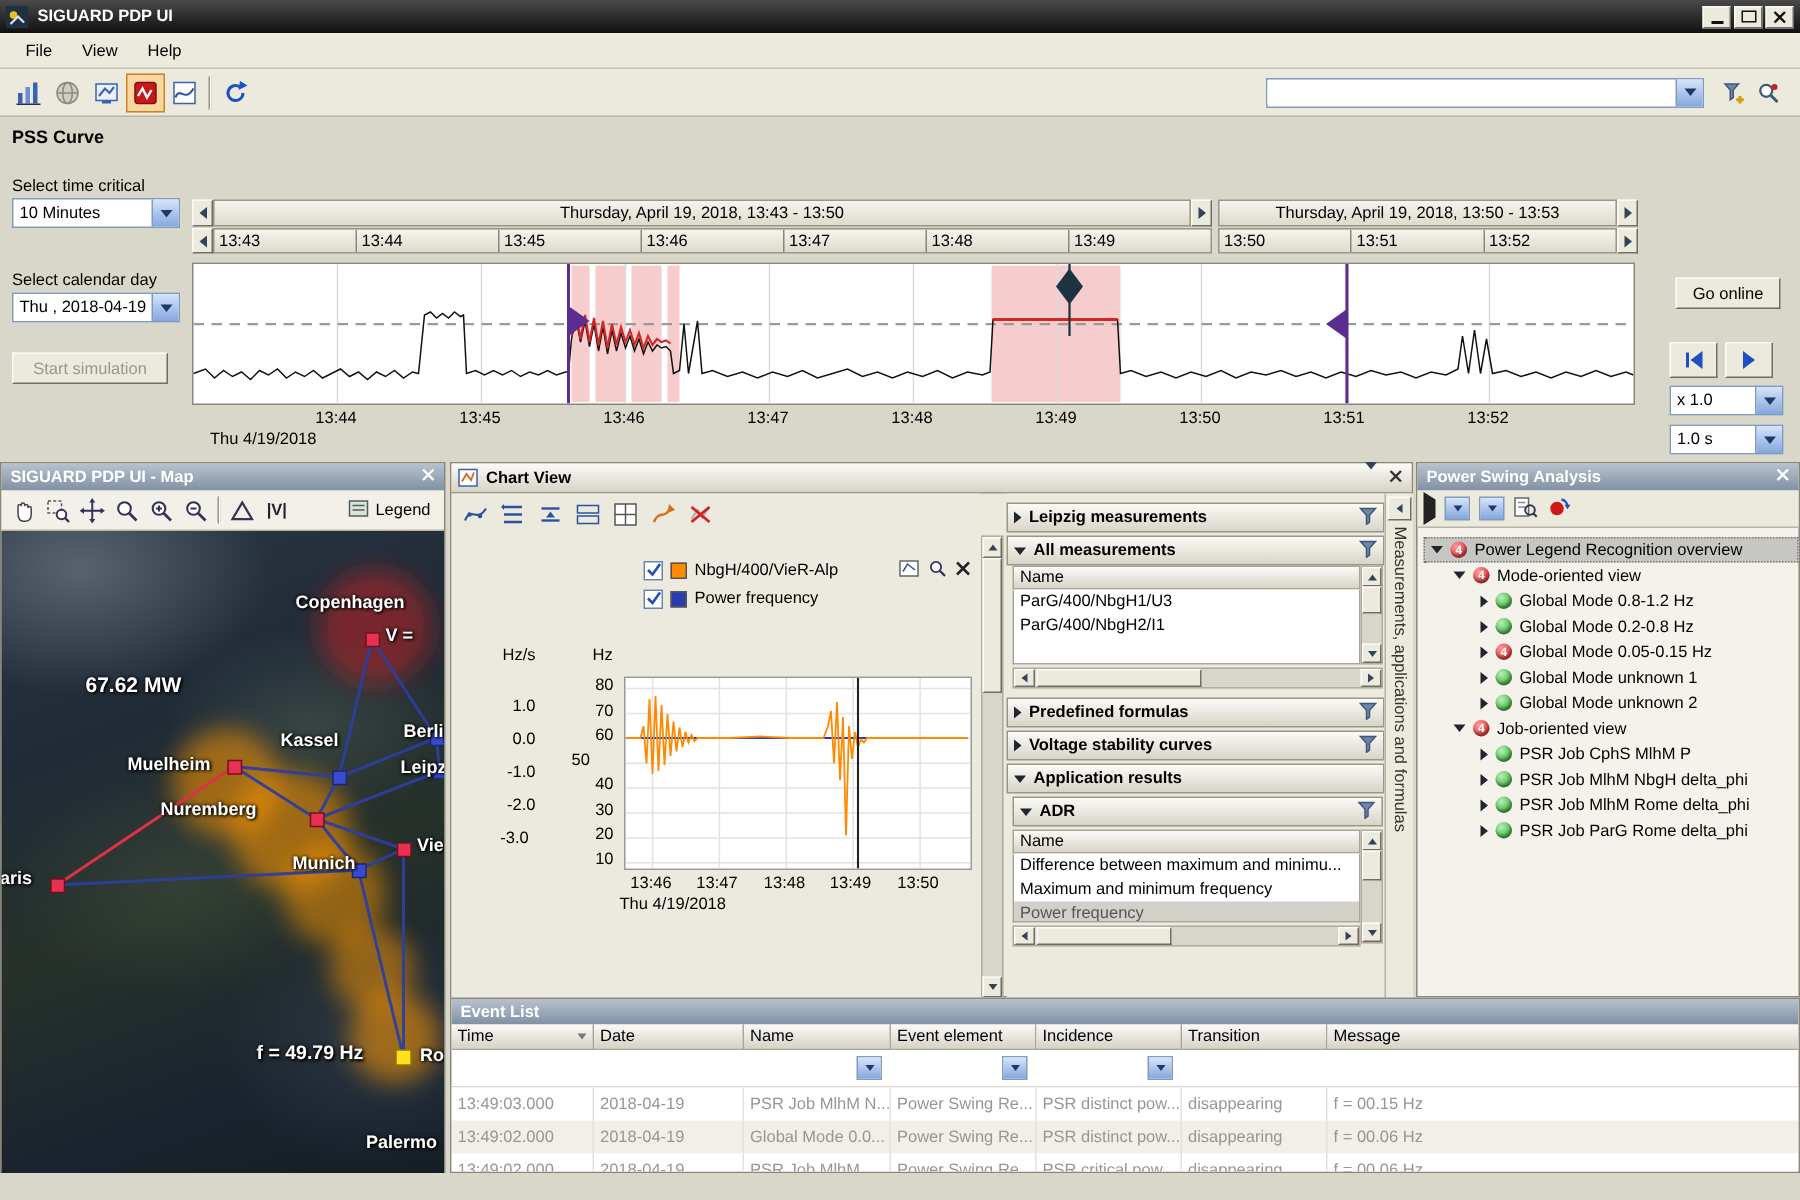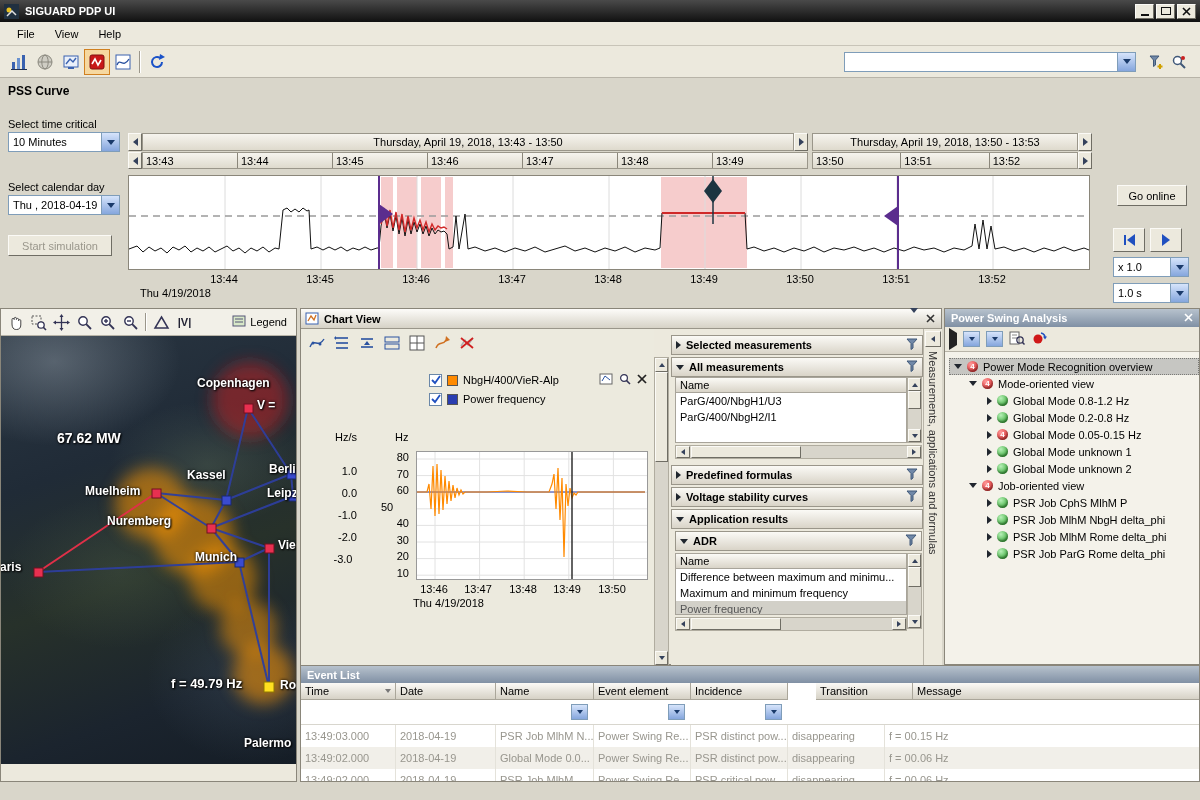--- a/index.html
+++ b/index.html
@@ -272,20 +272,27 @@
       </span>
   </div>
   <div class="combo abs" style="left:1113px;top:283px;width:76px;height:20px;">
     <span class="cval">1.0 s</span>
     <span class="cb">
         <span class="td" style="border-top-color:#1a3a6a;"></span>
       </span>
   </div>
 
   <div class="abs" style="left:0;top:308px;width:297px;height:474px;border:1px solid #8a867a;box-sizing:border-box;background:#ece9dd;">
+    <div class="hdrblue" style="height:18px;font-size:11px;">
+      <span style="flex:1;">SIGUARD PDP UI - Map</span>
+      <span><svg width="9" height="9">
+            <line x1="1" y1="1" x2="8" y2="8" stroke="#fff" stroke-width="1.6"></line>
+            <line x1="8" y1="1" x2="1" y2="8" stroke="#fff" stroke-width="1.6"></line>
+          </svg></span>
+    </div>
     <div style="height:26px;background:#f2f0e8;border-bottom:1px solid #b8b4a8;display:flex;align-items:center;padding:0 3px;">
       <span class="micon">
           <svg width="17" height="17">
             <path d="M5 10 V5.5 a1.1 1.1 0 0 1 2.2 0 V4.5 a1.1 1.1 0 0 1 2.2 0 v1 a1.1 1.1 0 0 1 2.2 0 v1.2 a1.1 1.1 0 0 1 2.2 0 V11 c0 3-1.8 4.5-4.2 4.5 h-.8 c-2.4 0-3.8-2.2-3.8-5.5z" fill="#fff" stroke="#444"></path>
           </svg>
         </span>
       <span class="micon">
           <svg width="17" height="17">
             <rect x="2" y="2" width="9" height="8" fill="none" stroke="#555" stroke-dasharray="2,1.5"></rect>
             <circle cx="11" cy="11" r="3.2" fill="#fff" stroke="#335" stroke-width="1.3"></circle>
@@ -566,21 +573,21 @@
       <span class="thumb" style="height:90px;"></span>
       <span style="flex:1"></span>
       <span class="sbtn" style="height:14px;">
           <span class="td" style="border-top-width:4px;border-left-width:3px;border-right-width:3px;"></span>
         </span>
     </div>
 
     <div class="abs" style="left:370px;top:20px;width:252px;height:337px;background:#ece9dd;">
       <div class="acc" style="position:absolute;left:0;top:6px;width:252px;height:20px;">
         <span class="exp-r"></span>
-        <span style="flex:1;">Selected measurements</span>
+        <span style="flex:1;">Leipzig measurements</span>
         <span><svg width="12" height="12">
               <path d="M1 1 h10 l-4 4.5 v4.5 l-2 1.5 v-6 z" fill="#7088a8" stroke="#405878"></path>
             </svg></span>
       </div>
       <div class="acc" style="position:absolute;left:0;top:28px;width:252px;height:20px;">
         <span class="exp-d"></span>
         <span style="flex:1;">All measurements</span>
         <span><svg width="12" height="12">
               <path d="M1 1 h10 l-4 4.5 v4.5 l-2 1.5 v-6 z" fill="#7088a8" stroke="#405878"></path>
             </svg></span>
@@ -708,21 +715,21 @@
             <path d="M10 3 a5 5 0 0 1 4 5" stroke="#2050c0" stroke-width="1.6" fill="none"></path>
             <polygon points="14,9.5 12,6.5 16,6.5" fill="#2050c0"></polygon>
           </svg></span>
     </div>
     <div style="padding-top:6px;">
       <div class="treerow sel" style="margin-left:4px;">
         <span class="exp-d"></span>
         <span class="ball red">
             <span>4</span>
           </span>
-        <span>Power Mode Recognition overview</span>
+        <span>Power Legend Recognition overview</span>
       </div>
       <div class="treerow" style="margin-left:20px;">
         <span class="exp-d"></span>
         <span class="ball red">
             <span>4</span>
           </span>
         <span>Mode-oriented view</span>
       </div>
       <div class="treerow" style="margin-left:38px;">
         <span class="exp-r"></span>
@@ -796,21 +803,21 @@
         </span>
       <span class="ehc" style="width:98px;">
           <span>Name</span>
         </span>
       <span class="ehc" style="width:97px;">
           <span>Event element</span>
         </span>
       <span class="ehc" style="width:97px;">
           <span>Incidence</span>
         </span>
-      <span class="ehc" style="width:97px;margin-left:28px;">
+      <span class="ehc" style="width:97px;">
           <span>Transition</span>
         </span>
       <span class="ehc" style="flex:1;border-right:none;">
           <span>Message</span>
         </span>
     </div>
     <div style="display:flex;height:24px;border-bottom:1px solid #d8d6ce;align-items:center;">
       <span style="width:95px;"></span>
         <span style="width:100px;"></span>
       <span style="width:98px;display:flex;justify-content:flex-end;padding-right:6px;box-sizing:border-box;">

